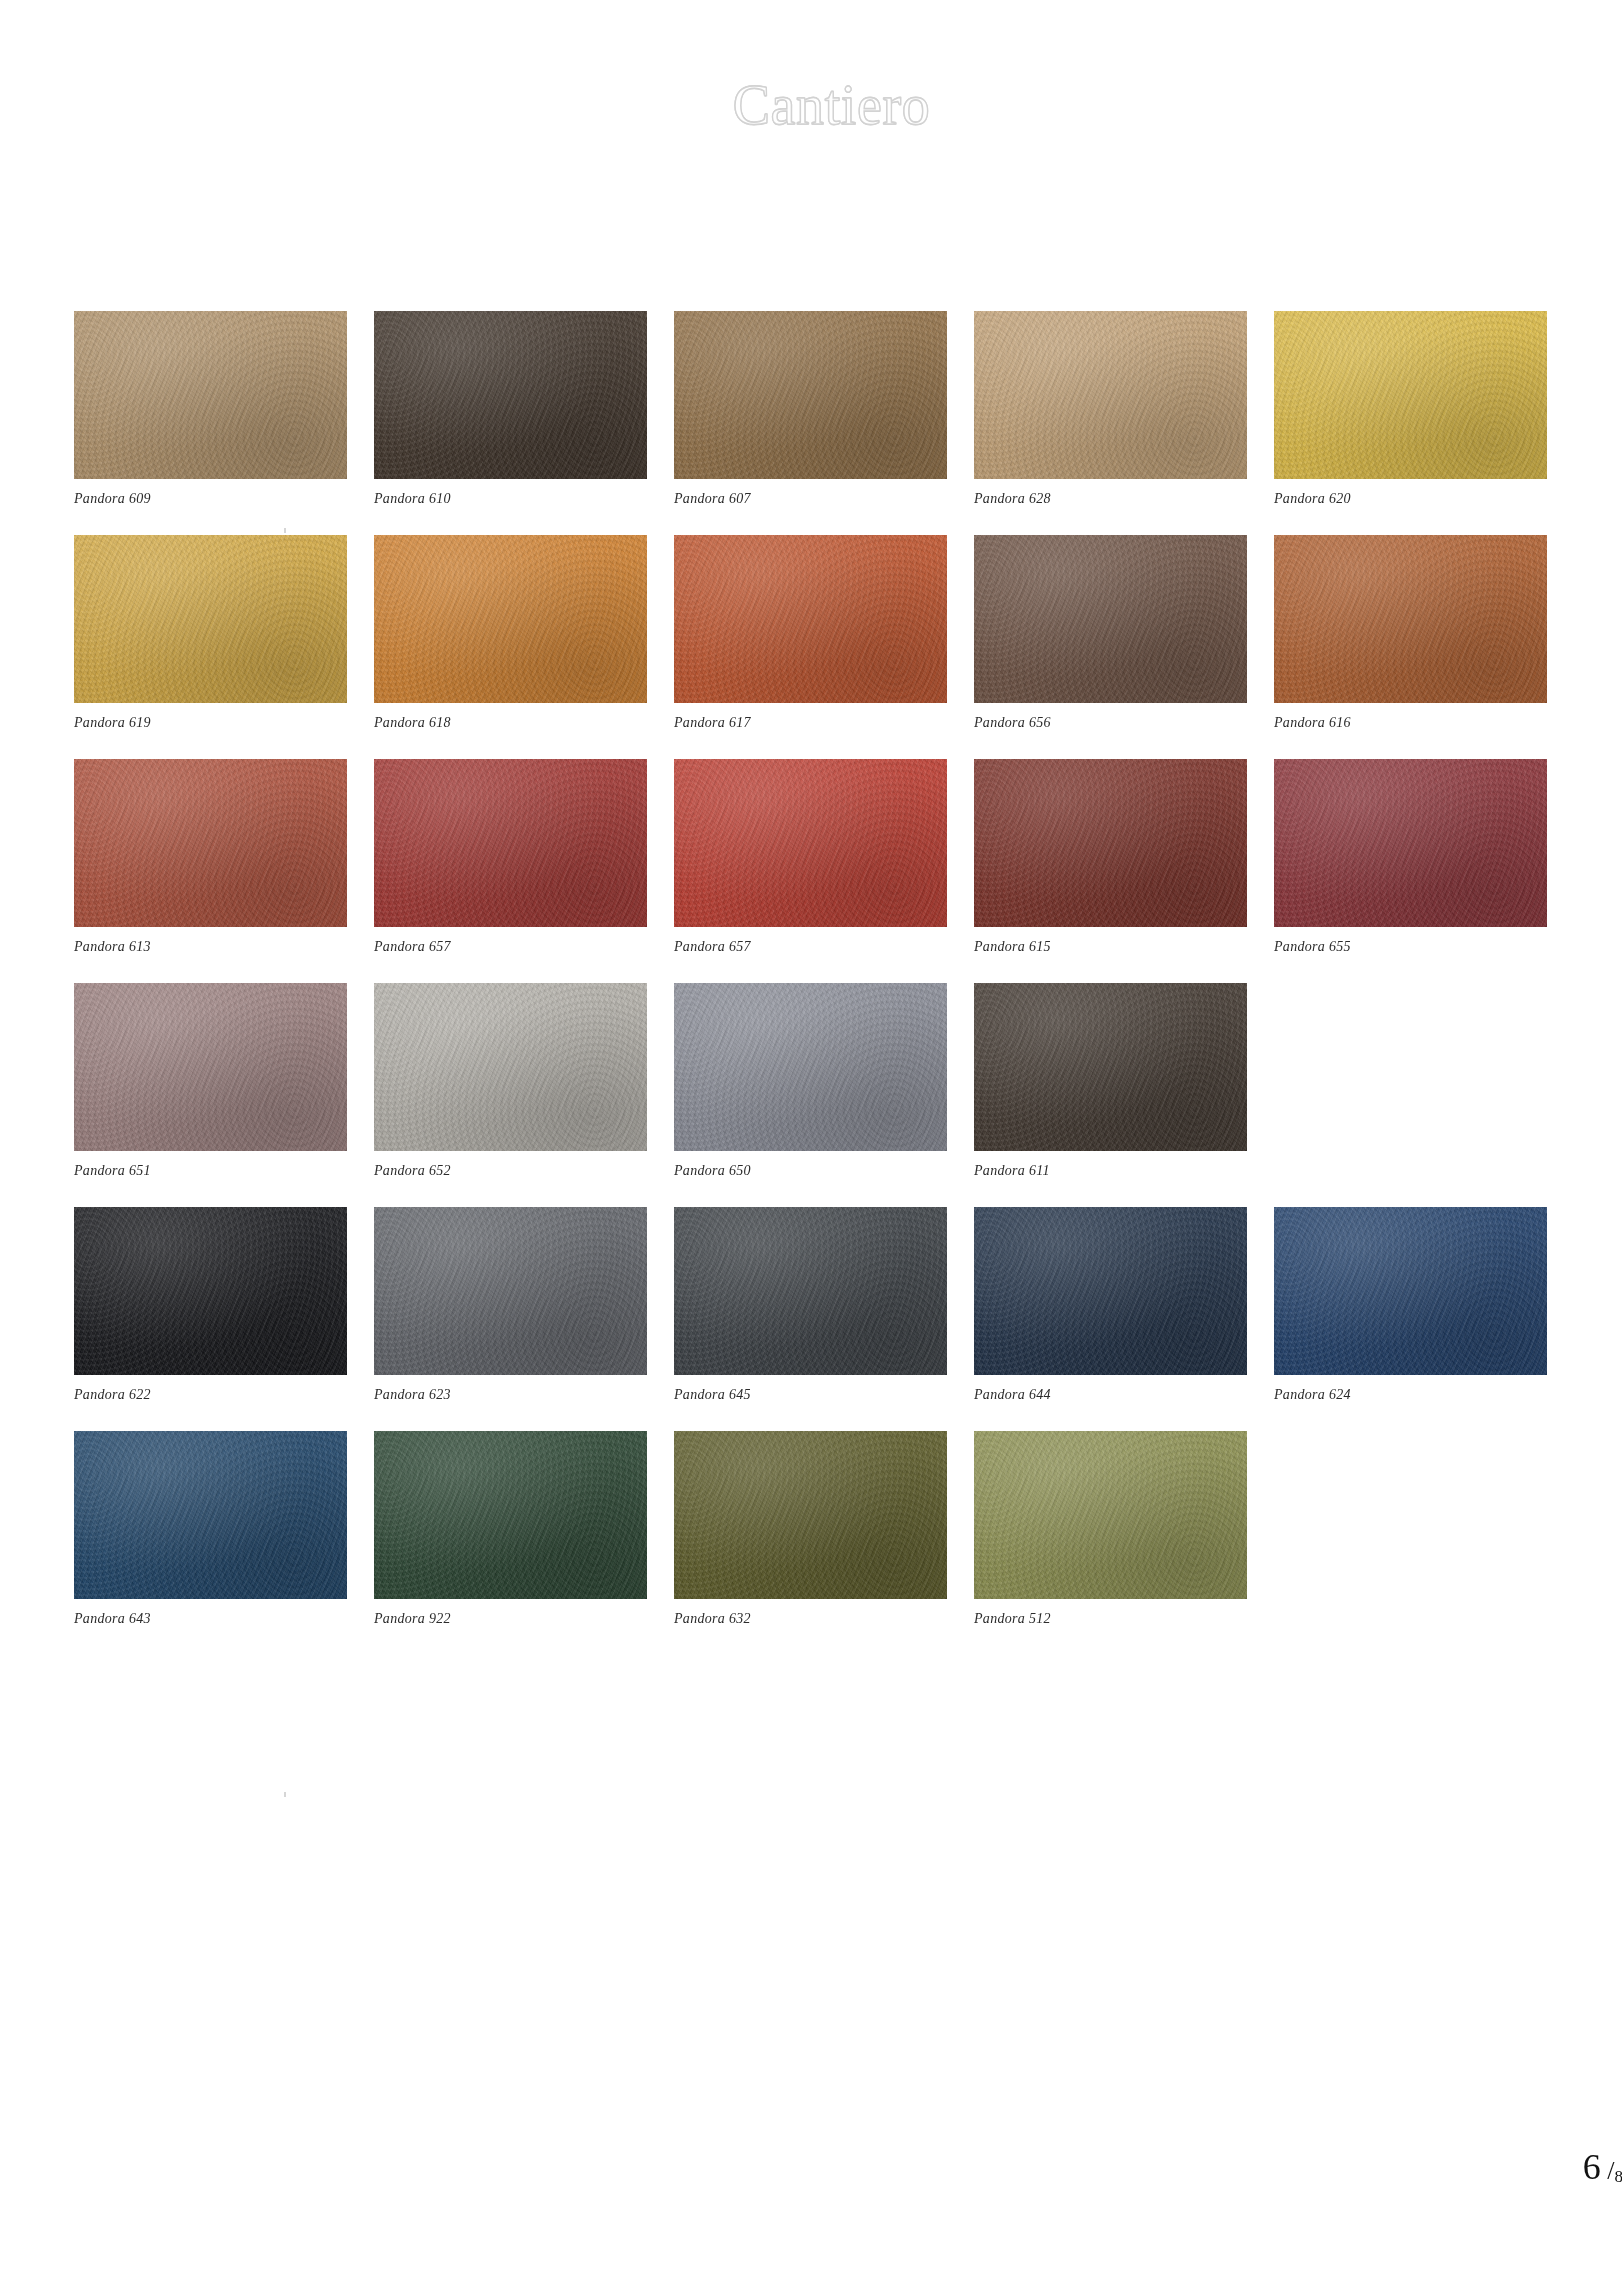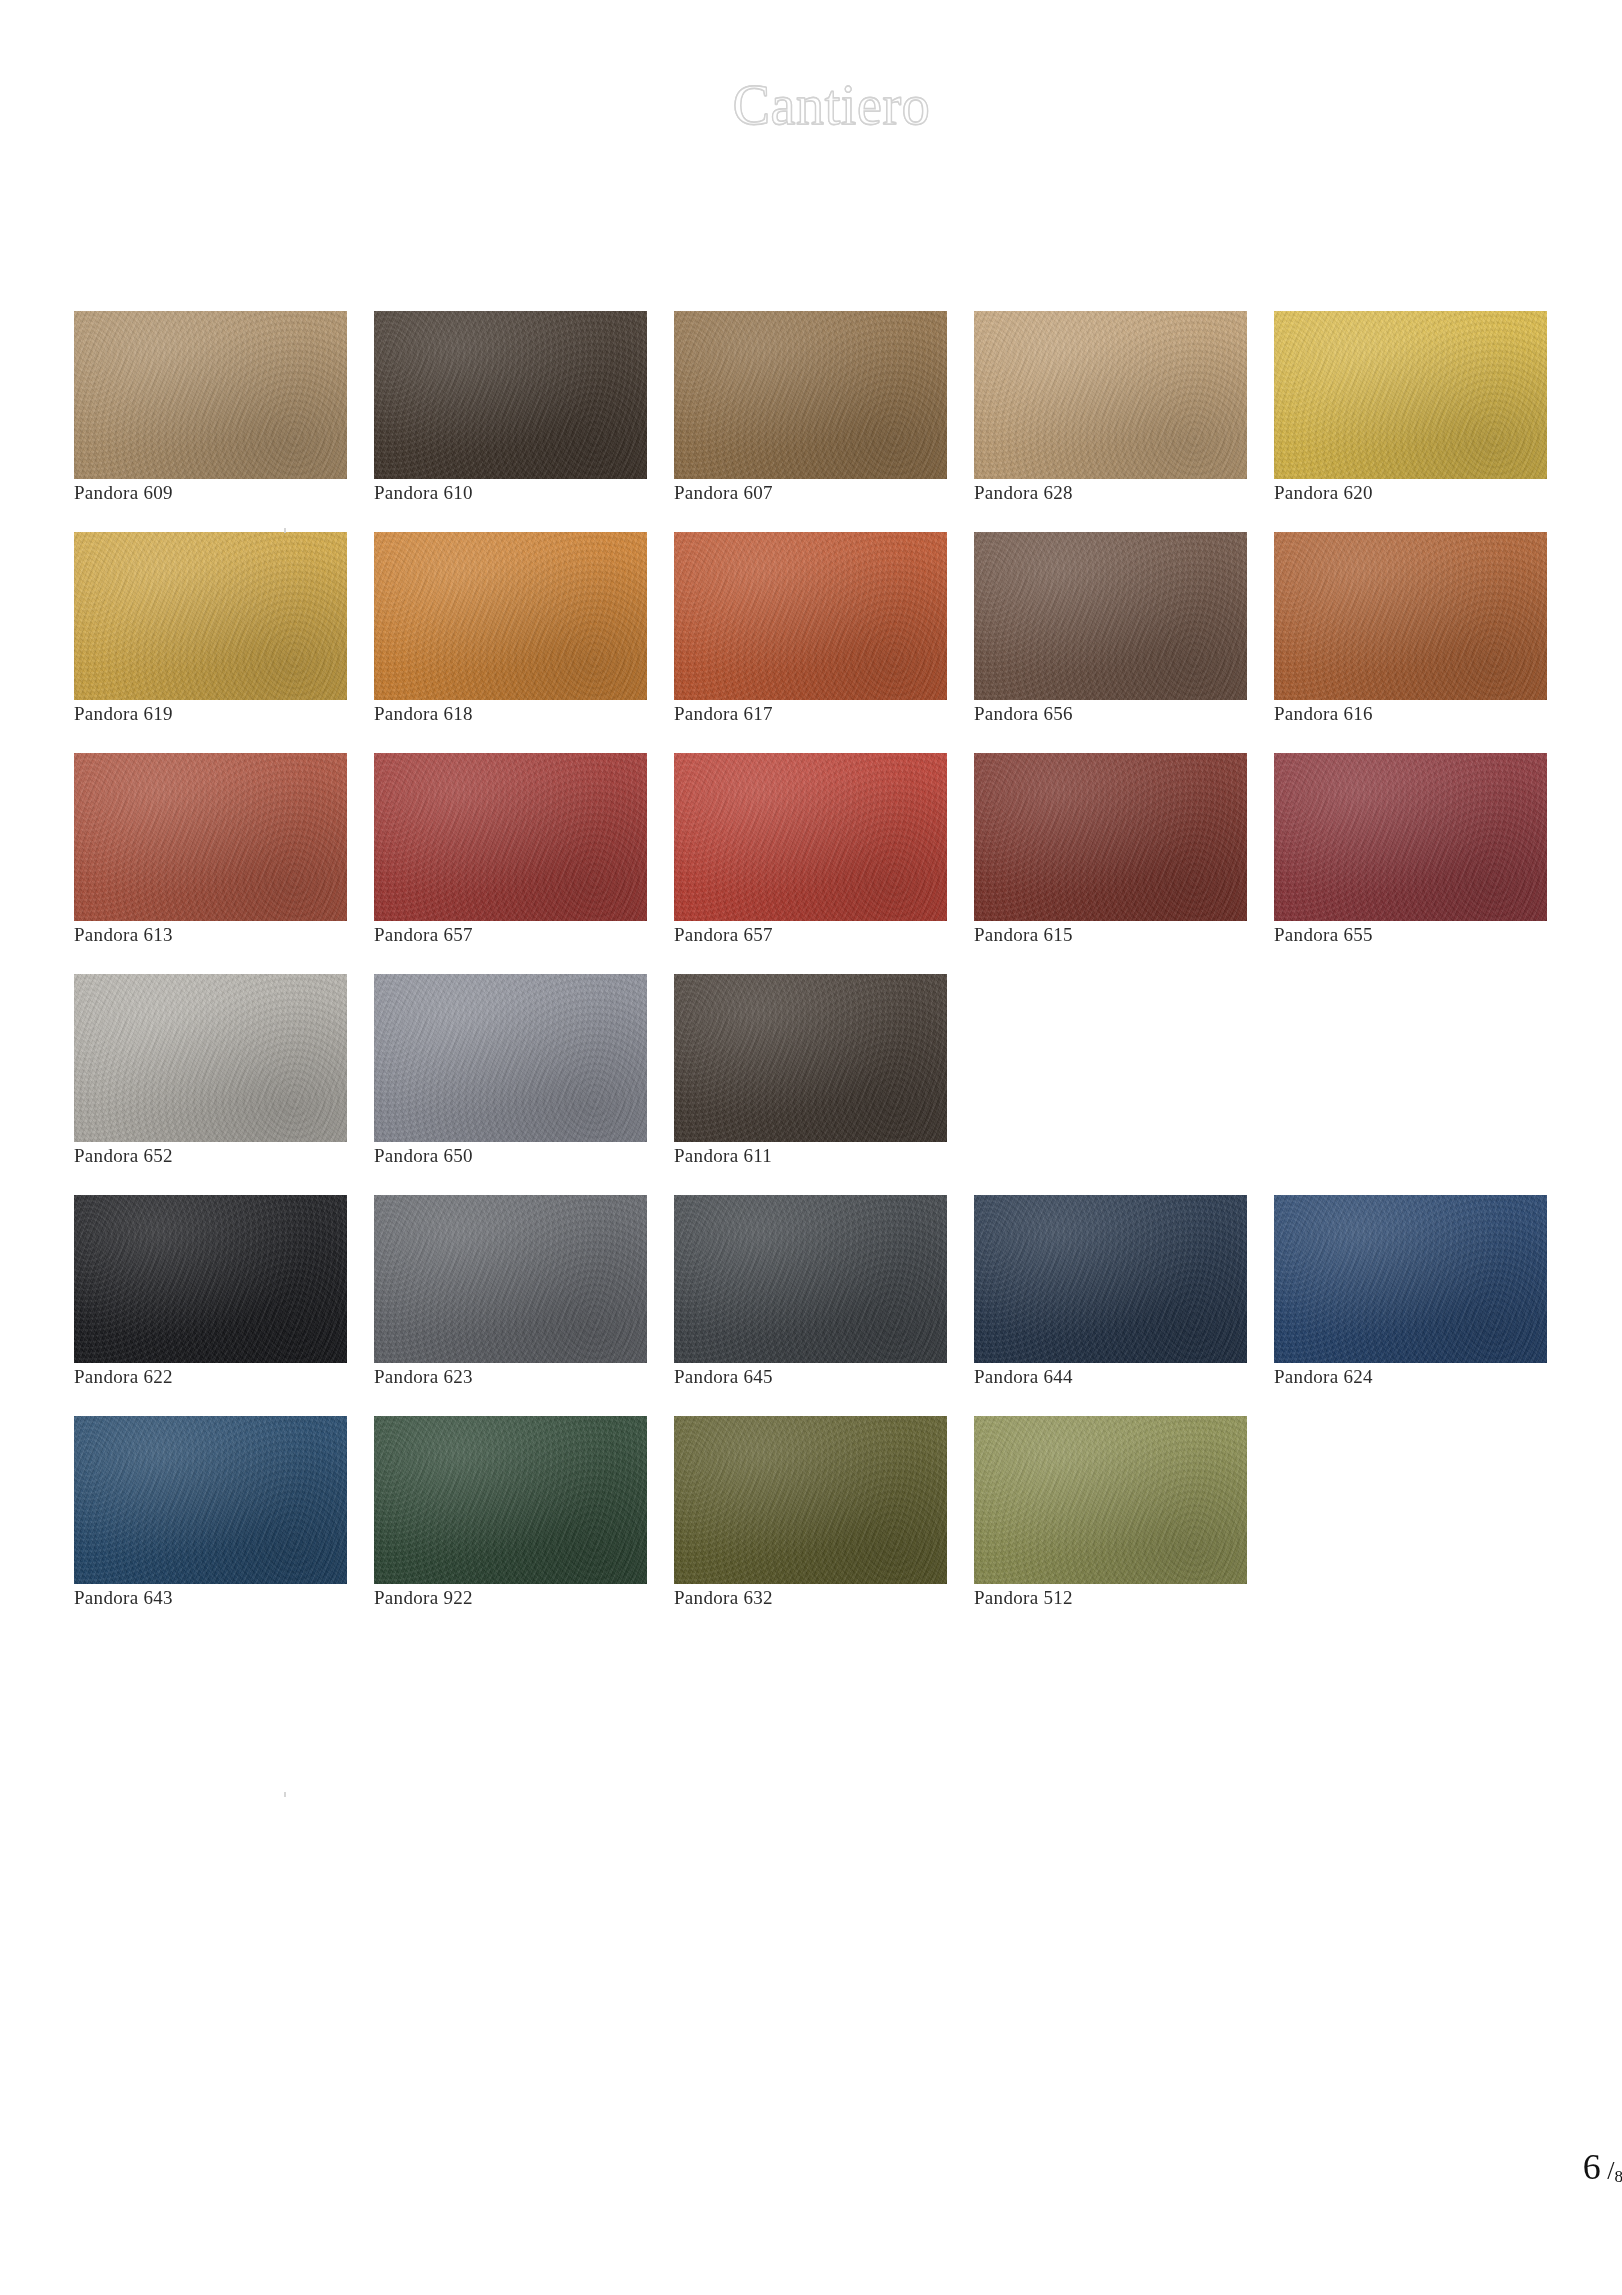--- a/index.html
+++ b/index.html
@@ -128,27 +128,28 @@
     position: absolute;
     inset: 0;
     background-image:
       radial-gradient(ellipse at 30% 22%, rgba(255,255,255,0.13), rgba(255,255,255,0) 58%),
       radial-gradient(ellipse at 78% 80%, rgba(0,0,0,0.14), rgba(0,0,0,0) 62%),
       linear-gradient(178deg, rgba(255,255,255,0.06), rgba(0,0,0,0.07));
     pointer-events: none;
   }
 
   .swatch-label {
-    margin-top: 3px;
+    margin-top: 12px;
     font-family: "Liberation Serif", serif;
-    font-size: 19px;
+    font-size: 14px;
     letter-spacing: 0.3px;
     color: #2b2b2b;
     font-weight: 400;
     white-space: nowrap;
+    font-style: italic;
   }
 
   
   .page-footer {
     position: absolute;
     left: 0;
     bottom: 110px;
     width: 100%;
     text-align: right;
   }
@@ -260,20 +261,24 @@
         <div class="swatch-label" style="color: rgb(43, 43, 43);">Pandora 615</div>
       </div>
       <div class="swatch-cell">
         <div class="swatch-chip" style="background-color: rgb(140, 50, 56);"></div>
         <div class="swatch-label" style="color: rgb(43, 43, 43);">Pandora 655</div>
       </div>
     </div>
 
     <div class="grid-row">
       <div class="swatch-cell">
+        <div class="swatch-chip" style="background-color: rgb(157, 129, 128);"></div>
+        <div class="swatch-label" style="color: rgb(43, 43, 43);">Pandora 651</div>
+      </div>
+      <div class="swatch-cell">
         <div class="swatch-chip" style="background-color: rgb(181, 178, 171);"></div>
         <div class="swatch-label" style="color: rgb(43, 43, 43);">Pandora 652</div>
       </div>
       <div class="swatch-cell">
         <div class="swatch-chip" style="background-color: rgb(139, 142, 153);"></div>
         <div class="swatch-label" style="color: rgb(43, 43, 43);">Pandora 650</div>
       </div>
       <div class="swatch-cell">
         <div class="swatch-chip" style="background-color: rgb(66, 56, 48);"></div>
         <div class="swatch-label" style="color: rgb(43, 43, 43);">Pandora 611</div>

